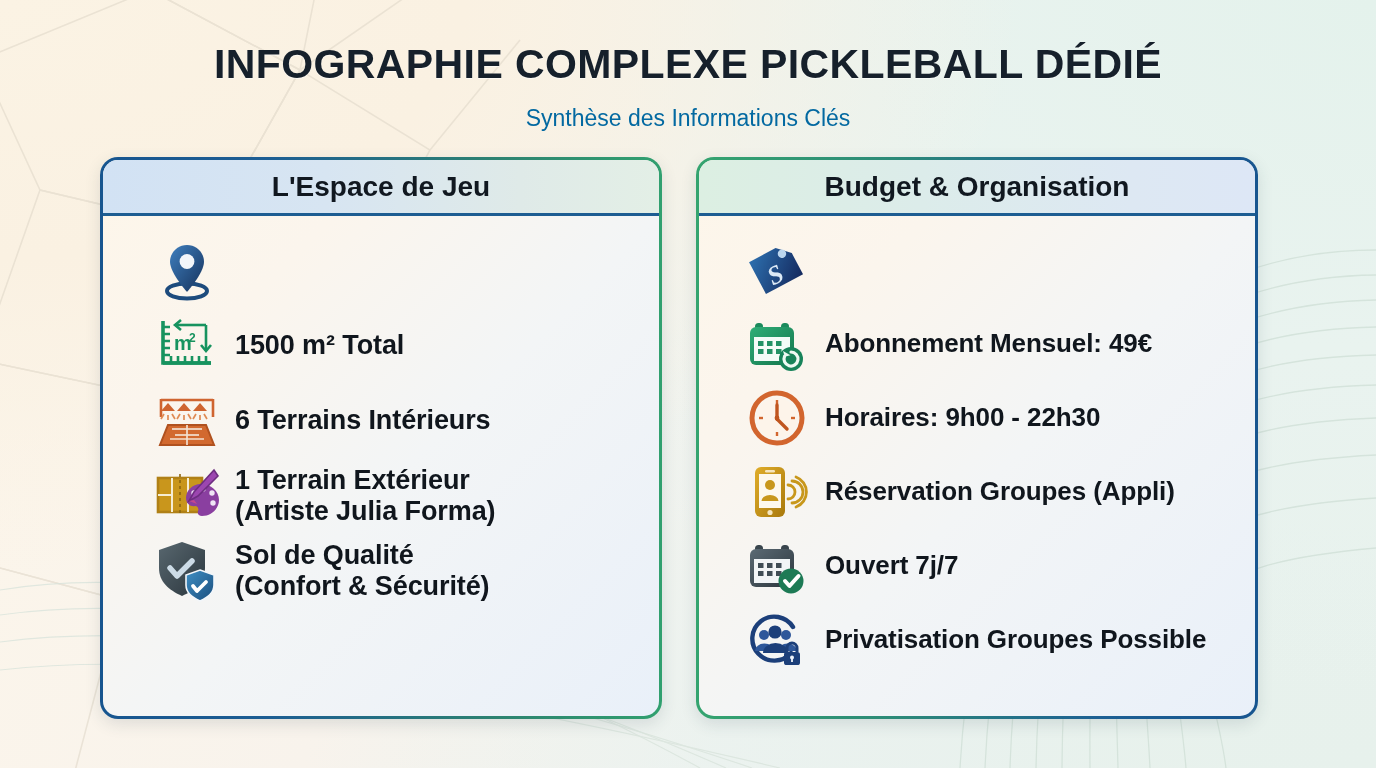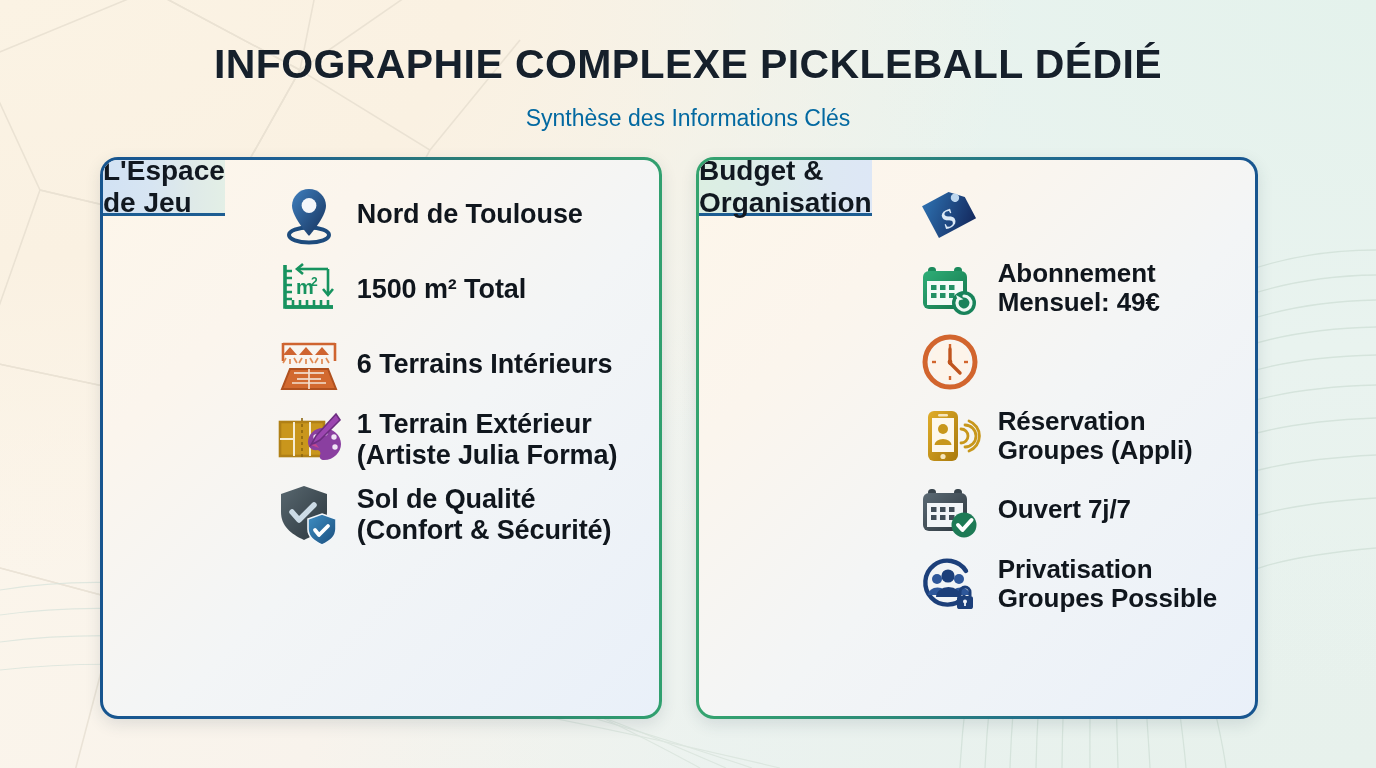--- a/index.html
+++ b/index.html
@@ -47,21 +47,21 @@
   }
   #card-left{left:100px;top:157px;width:556px;height:556px;
     background:linear-gradient(90deg,#17558f 0%,#1c5d93 30%,#2c8271 70%,#31a06f 100%);}
   #card-right{left:696px;top:157px;width:556px;height:556px;
     background:linear-gradient(90deg,#34a46f 0%,#2c8a78 35%,#1d6094 72%,#17558f 100%);}
 
   .card-inner{
     width:100%;height:100%;
     border-radius:15px;
     overflow:hidden;
-    display:flex;flex-direction:row;
+    display:flex;flex-direction:column;
     background:linear-gradient(135deg,#fdf6ea 0%,#fbf5ed 26%,#f3f5f6 55%,#e9f0f9 100%);
   }
   .card-header{
     height:53px;flex:0 0 53px;
     display:flex;align-items:center;justify-content:center;
     font-size:28px;font-weight:bold;color:#111820;
   }
   #card-left .card-header{
     background:linear-gradient(90deg,#d2e2f4 0%,#d7e5f2 40%,#dfeae8 75%,#e3efe6 100%);
     border-bottom:3px solid #1d5d92;
@@ -156,21 +156,20 @@
               <linearGradient id="gpin" x1="0" y1="0" x2="1" y2="1">
                 <stop offset="0" stop-color="#3f7fbe"></stop>
                   <stop offset="1" stop-color="#16325c"></stop>
               </linearGradient>
             </defs>
             <ellipse cx="29" cy="50" rx="20" ry="7.5" fill="none" stroke="#1d4b7d" stroke-width="4"></ellipse>
             <path d="M29 4c-9.4 0-17 7.5-17 16.8C12 32 29 51 29 51s17-19 17-30.2C46 11.5 38.4 4 29 4z" fill="url(#gpin)"></path>
             <circle cx="29" cy="20.5" r="7.4" fill="#f3f6fa"></circle>
           </svg>
         </span>
-        <span class="row-label">Nord de Toulouse</span>
       </div>
 
       <div class="row">
         <span class="row-icon">
           <svg width="60" height="58" viewBox="0 0 60 58">
             <g fill="none" stroke="#17935f" stroke-width="3.6">
               <path d="M6 4 v42 h48"></path>
               <path d="M6 46 h48" stroke-width="3.6"></path>
             </g>
             <g stroke="#17935f" stroke-width="2.6">
@@ -331,20 +330,21 @@
               <path d="M29 11 v4"></path>
                 <path d="M29 43 v4"></path>
                 <path d="M11 29 h4"></path>
                 <path d="M43 29 h4"></path>
             </g>
             <path d="M29 16 V30" stroke="#c0551f" stroke-width="3.4" stroke-linecap="round" fill="none"></path>
             <path d="M29 30 L39 40" stroke="#c0551f" stroke-width="3.4" stroke-linecap="round" fill="none"></path>
             <circle cx="29" cy="29" r="2.4" fill="#c0551f"></circle>
           </svg>
         </span>
+        <span class="row-label">Horaires: 9h00 - 22h30</span>
       </div>
 
       <div class="row">
         <span class="row-icon">
           <svg width="56" height="58" viewBox="0 0 56 58">
             <defs>
               <linearGradient id="gphone" x1="0" y1="0" x2="1" y2="1">
                 <stop offset="0" stop-color="#e0ad2a"></stop>
                   <stop offset="1" stop-color="#a9790c"></stop>
               </linearGradient>

